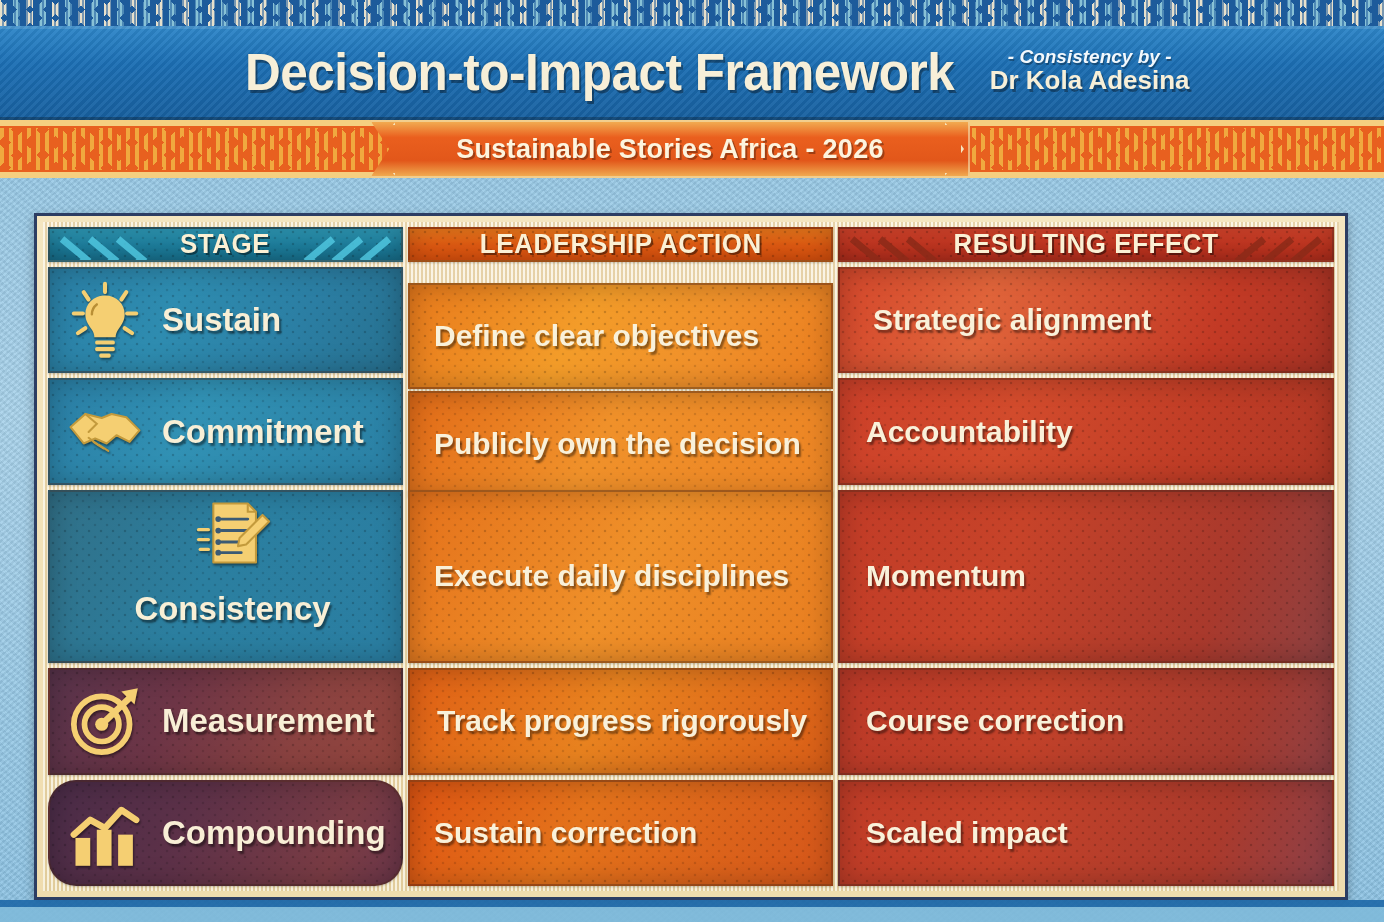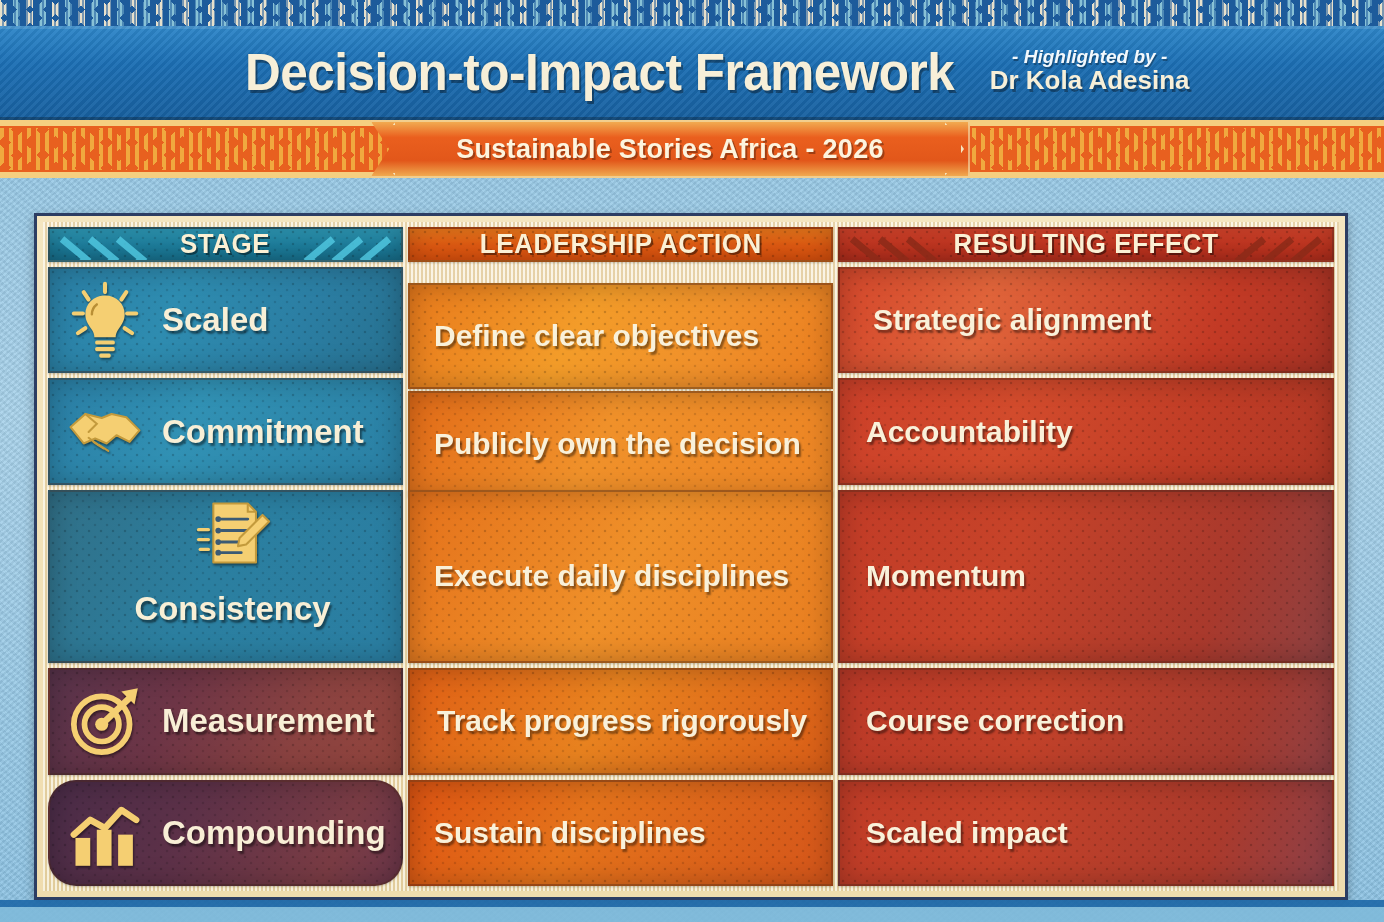--- a/index.html
+++ b/index.html
@@ -219,21 +219,21 @@
 
   <div class="chevron-strip">
     <div class="zz"></div>
     <div class="zz2"></div>
   </div>
 
   <div class="title-band">
     <div class="title-inner">
       <div class="main-title">Decision-to-Impact Framework</div>
       <div class="byline">
-        <div class="hl">- Highlighted by  -</div>
+        <div class="hl">- Consistency by  -</div>
         <div class="nm">Dr Kola Adesina</div>
       </div>
     </div>
   </div>
 
   <div class="ribbon">
     <div class="pattern"></div>
     <div class="ribbon-center">
       <div class="ribbon-text">Sustainable Stories Africa - 2026</div>
     </div>
@@ -314,21 +314,21 @@
                       <line x1="17" y1="66" x2="26" y2="60"></line>
                         <line x1="83" y1="66" x2="74" y2="60"></line>
                     </g>
                     <path d="M50 20c-14 0-24 10-24 23 0 9 5 14 8 19 2 3 3 6 3 9h26c0-3 1-6 3-9 3-5 8-10 8-19 0-13-10-23-24-23z" fill="#f5cf72"></path>
                     <path d="M40 31c-4 3-6 7-6 12" fill="none" stroke="#b98f35" stroke-width="3" stroke-linecap="round"></path>
                     <rect x="38" y="75" width="24" height="5" rx="2" fill="#f5cf72"></rect>
                     <rect x="38" y="83" width="24" height="5" rx="2" fill="#f5cf72"></rect>
                     <rect x="43" y="91" width="14" height="5" rx="2" fill="#f5cf72"></rect>
                   </svg>
                 </div>
-                <span class="stage-name">Scaled</span>
+                <span class="stage-name">Sustain</span>
               </div>
             </td>
             <td>
               <div class="cell action-cell a1">
                 <div class="tex"></div>
                 <span class="cell-text">Define clear objectives</span>
               </div>
             </td>
             <td>
               <div class="cell effect-cell e1">
@@ -462,21 +462,21 @@
                     </g>
                     <polyline points="12,52 32,34 50,44 70,22 88,34" fill="none" stroke="#f5cf72" stroke-width="8" stroke-linejoin="round" stroke-linecap="round"></polyline>
                   </svg>
                 </div>
                 <span class="stage-name">Compounding</span>
               </div>
             </td>
             <td>
               <div class="cell action-cell a5">
                 <div class="tex"></div>
-                <span class="cell-text">Sustain disciplines</span>
+                <span class="cell-text">Sustain correction</span>
               </div>
             </td>
             <td>
               <div class="cell effect-cell e5">
                 <div class="tex"></div>
                 <span class="cell-text">Scaled impact</span>
               </div>
             </td>
           </tr>
         </tbody>

